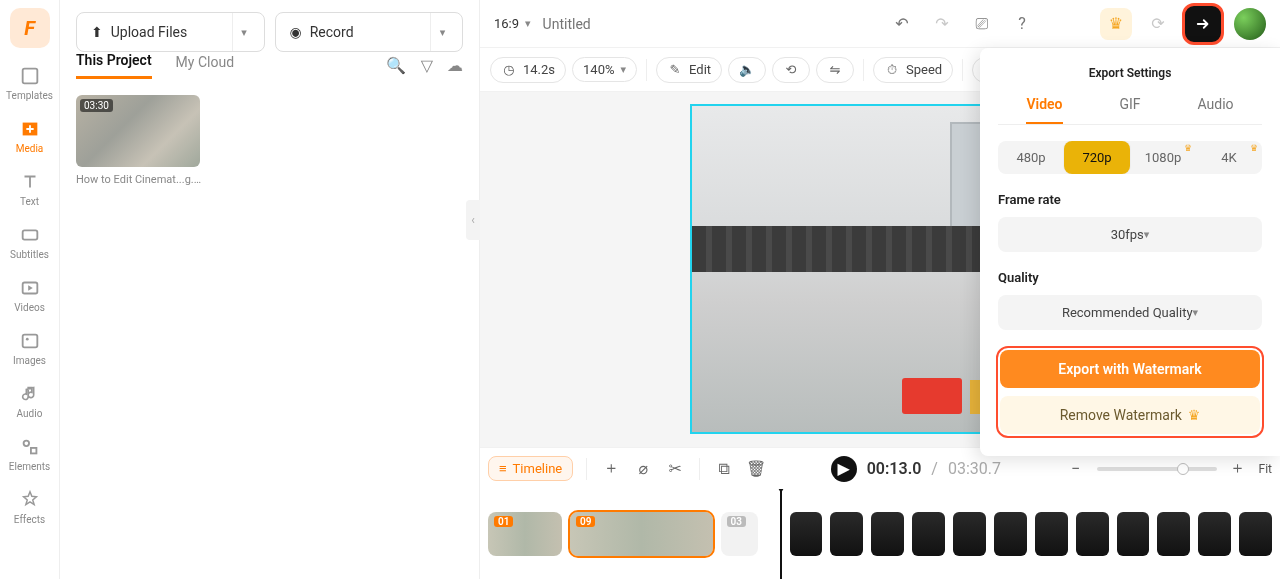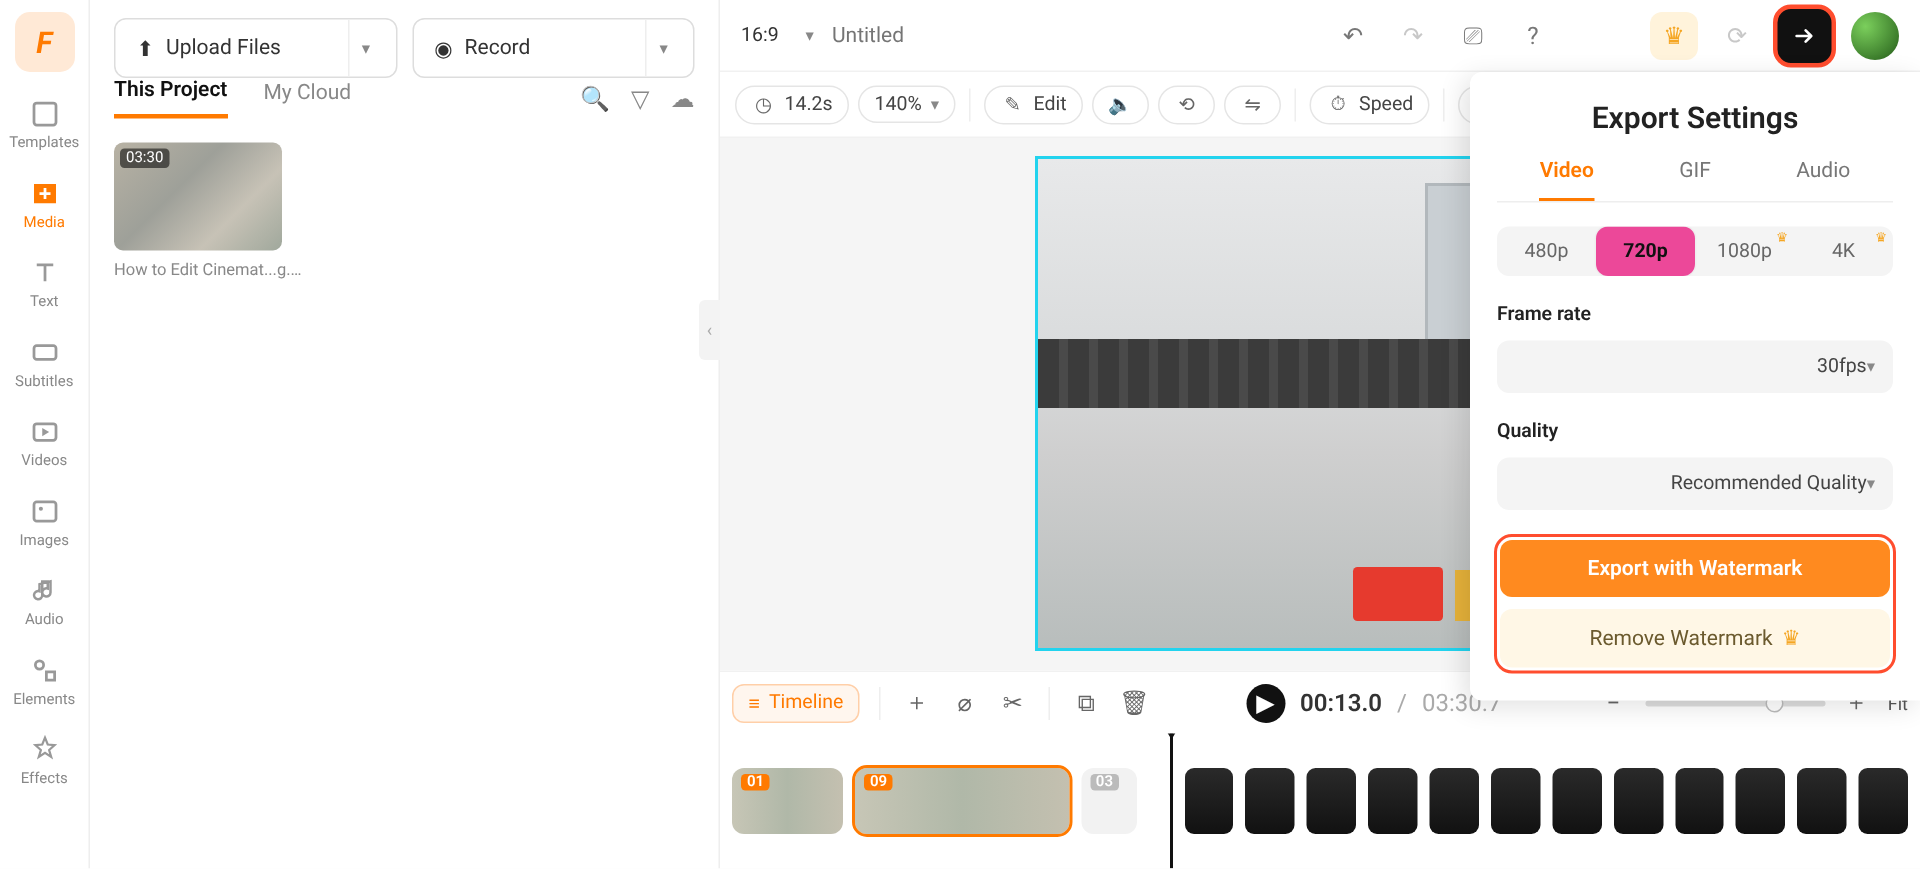--- a/index.html
+++ b/index.html
@@ -20,29 +20,29 @@
 .mp-row1 { display:flex; gap:10px; align-items:center; }
 .upload-btn, .record-btn { flex:1; border:1px solid #ddd; border-radius:8px; height:40px; display:flex; align-items:center; justify-content:space-between; padding:0 8px 0 14px; font-size:14px; color:#333; background:#fff; cursor:pointer;}
 .upload-btn .btxt, .record-btn .btxt { display:flex; align-items:center; gap:8px;}
 .dd { width:24px; display:flex; align-items:center; justify-content:center; border-left:1px solid #eee; height:100%; color:#888; }
 .mp-tabs { display:flex; gap:24px; margin-top:0; align-items:center;}
 .mp-tab { font-size:14px; color:#888; padding-bottom:8px; cursor:pointer;}
 .mp-tab.active { color:#111; font-weight:600; border-bottom:3px solid #ff7a00;}
 .mp-icons { margin-left:auto; display:flex; gap:14px; color:#888;}
 .mp-icons span { cursor:pointer; }
 .thumb-area { margin-top:16px; }
-.clip-thumb { width:112px; height:72px; border-radius:6px; background:linear-gradient(135deg,#b8b2a4,#9ea099 40%, #c7c2b6 70%, #a0a89c); position:relative; overflow:hidden; }
+.clip-thumb { width:124px; height:72px; border-radius:6px; background:linear-gradient(135deg,#b8b2a4,#9ea099 40%, #c7c2b6 70%, #a0a89c); position:relative; overflow:hidden; }
 .clip-thumb .dur { position:absolute; top:4px; left:4px; background:rgba(0,0,0,0.55); color:#fff; font-size:10px; padding:1px 4px; border-radius:3px;}
 .clip-name { font-size:11px; color:#888; margin-top:6px; max-width:130px; white-space:nowrap; overflow:hidden; text-overflow:ellipsis;}
 .collapse-handle { position:absolute; right:-1px; top:200px; width:14px; height:40px; background:#f3f3f3; border-radius:4px 0 0 4px; display:flex; align-items:center; justify-content:center; color:#aaa; font-size:12px; cursor:pointer;}
 
 
 .center { flex:1; display:flex; flex-direction:column; background:#fcfcfc; min-width:0;}
 .topbar { height:48px; display:flex; align-items:center; padding:0 14px; gap:12px; background:#fff; border-bottom:1px solid #f1f1f1;}
-.aspect { display:flex; align-items:center; gap:18px; font-size:13px; color:#333; cursor:pointer;}
+.aspect { display:flex; align-items:center; gap:6px; font-size:13px; color:#333; cursor:pointer;}
 .title-in { border:none; outline:none; font-size:14px; color:#888; background:transparent; width:180px; }
 .topbar .spacer { flex:1; }
 .tb-icon { width:28px; height:28px; display:flex; align-items:center; justify-content:center; color:#777; border-radius:6px; cursor:pointer;}
 .crown { width:32px; height:32px; background:#fff3db; border-radius:8px; display:flex; align-items:center; justify-content:center; color:#f5a623;}
 .export-btn { width:38px; height:38px; background:#111; border-radius:10px; display:flex; align-items:center; justify-content:center; color:#fff; outline:3px solid #ff4d2e; outline-offset:-1px; cursor:pointer;}
 .avatar { width:32px; height:32px; border-radius:50%; background:radial-gradient(circle at 30% 30%, #7bcf5c, #3e7f2d 70%, #235218);}
 
 .toolbar2 { height:44px; display:flex; align-items:center; gap:6px; padding:0 10px; background:#fff; border-bottom:1px solid #f1f1f1; font-size:13px; color:#444;}
 .pill { border:1px solid #e5e5e5; border-radius:18px; padding:4px 10px; display:flex; align-items:center; gap:6px; background:#fff; cursor:pointer;}
 .pill .ico { width:16px; height:16px; display:inline-flex; align-items:center; justify-content:center; color:#666;}
@@ -70,30 +70,30 @@
 .clip .badge{ position:absolute; top:4px; left:6px; background:#ff7a00; color:#fff; border-radius:3px; padding:0 4px; font-size:10px; font-weight:600;}
 .clip.c1{ width:126px;}
 .clip.c2{ width:256px; outline:2px solid #ff7a00;}
 .clip.c3{ width:56px; background:#f2f2f2;text-align:right;}
 .clip.mini{ width:48px; border-radius:6px; background:linear-gradient(180deg,#2a2a2a,#111); }
 .playhead{ position:absolute; left:300px; top:0; bottom:0; width:2px; background:#111;}
 .playhead:before{content:""; position:absolute; top:-6px; left:-5px; width:12px; height:10px; background:#111; clip-path:polygon(0 0,100% 0,50% 100%);}
 
 
 .export-panel{ position:absolute; right:0; top:48px; width:300px; background:#fff; box-shadow:-4px 4px 18px rgba(0,0,0,0.12); border-radius:8px 0 0 8px; padding:18px 18px 20px; z-index:50;}
-.export-panel h3{ text-align:center; font-size:20px; font-weight:600; margin-bottom:16px; color:#222;}
+.export-panel h3{ text-align:center; font-size:12px; font-weight:600; margin-bottom:16px; color:#222;}
 .etabs{ display:flex; justify-content:space-around; border-bottom:1px solid #eee; margin-bottom:16px;}
 .etab{ font-size:14px; padding-bottom:10px; color:#777; cursor:pointer;}
 .etab.active{ color:#ff7a00; border-bottom:2px solid #ff7a00; font-weight:600;}
 .elabel{ font-size:13px; font-weight:600; color:#222; margin-bottom:10px;}
 .res-row{ display:flex; gap:0; background:#f4f4f4; border-radius:8px; overflow:hidden; margin-bottom:18px;}
 .res-opt{ flex:1; text-align:center; padding:9px 0; font-size:13px; color:#666; cursor:pointer; position:relative;}
-.res-opt.active{ background:#ec4899; color:#111; font-weight:700; border-radius:8px; box-shadow:0 0 0 1px #eee;}
+.res-opt.active{ background:#eab308; color:#111; font-weight:400; border-radius:8px; box-shadow:0 0 0 1px #eee;}
 .res-opt .mini-crown{ position:absolute; top:2px; right:4px; color:#f5a623; font-size:9px;}
-.esel{ background:#f4f4f4; border-radius:8px; padding:10px 12px; display:flex; justify-content:flex-end; align-items:center; font-size:13px; color:#444; margin-bottom:18px; cursor:pointer;}
+.esel{ background:#f4f4f4; border-radius:8px; padding:10px 12px; display:flex; justify-content:center; align-items:center; font-size:13px; color:#444; margin-bottom:18px; cursor:pointer;}
 .export-actions{ outline:2px solid #ff4d2e; border-radius:10px; padding:2px;}
 .btn-primary{ background:#ff8a1f; color:#fff; text-align:center; padding:11px 0; border-radius:8px; font-size:14px; font-weight:600; cursor:pointer;}
 .btn-secondary{ background:#fff7e6; color:#6b5a2e; text-align:center; padding:11px 0; border-radius:8px; font-size:14px; margin-top:8px; cursor:pointer; display:flex; align-items:center; justify-content:center; gap:6px;}
 .chev{font-size:11px; color:#888;}
 svg{display:block;}
 </style>
 </head>
 <body>
 
 <div class="app">

